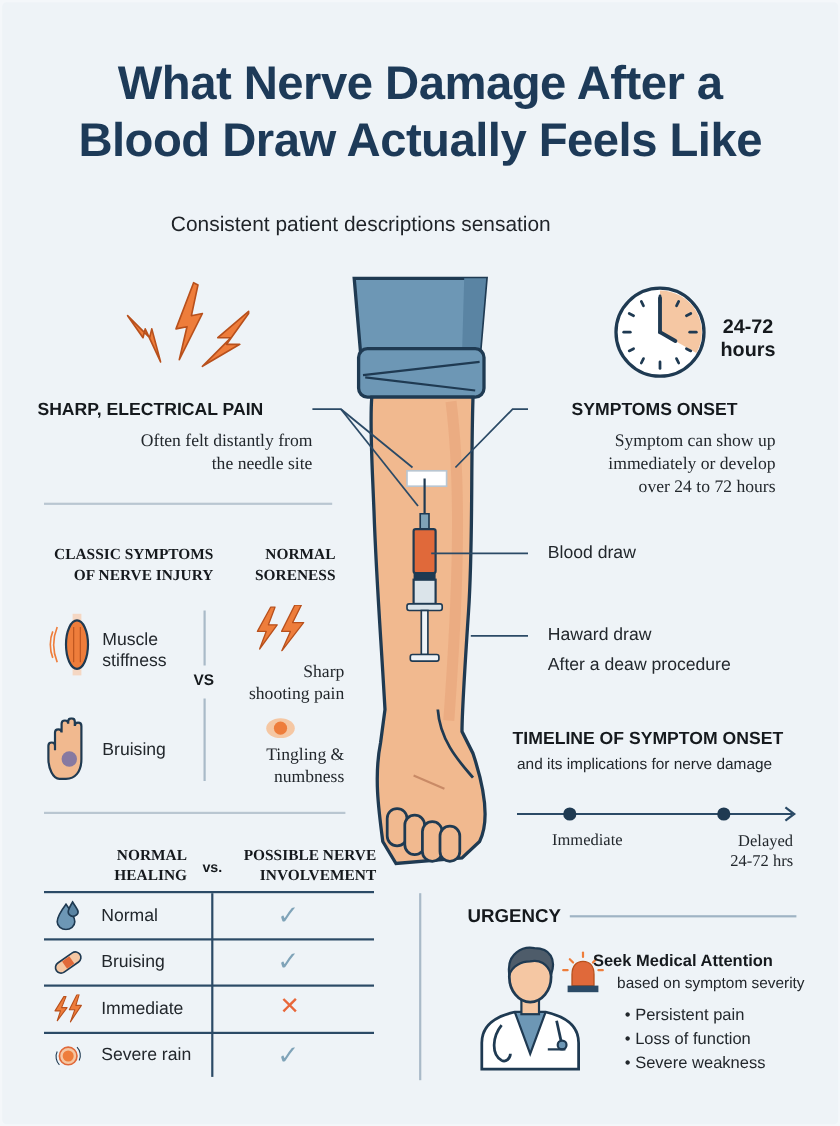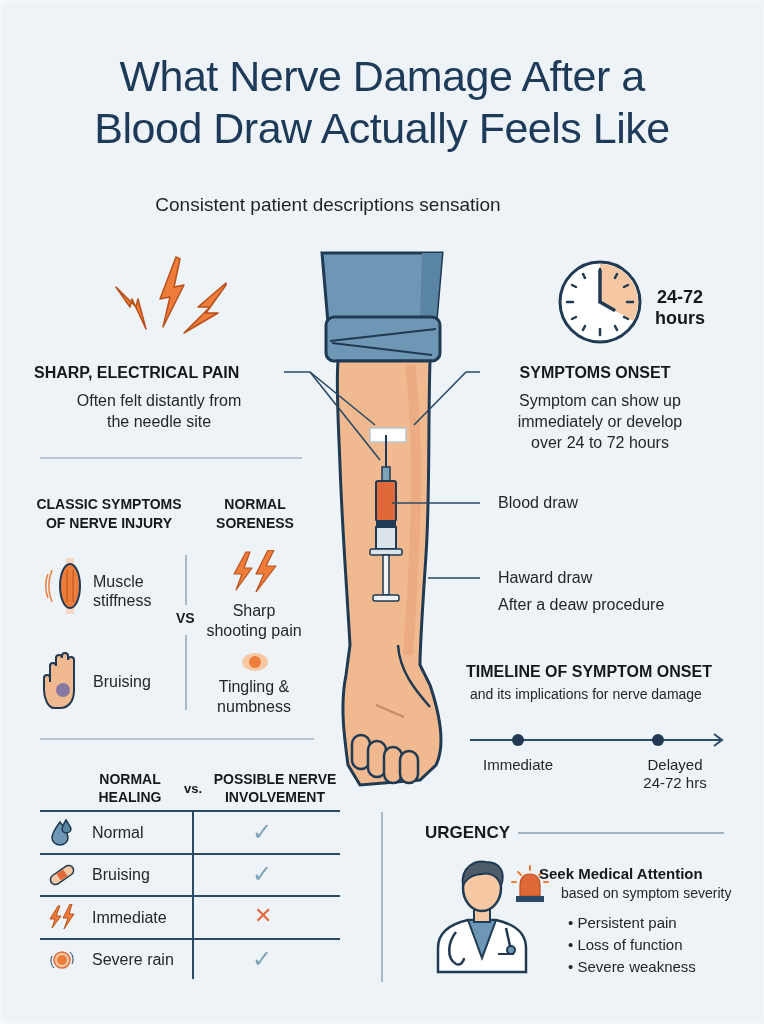--- a/index.html
+++ b/index.html
@@ -10,29 +10,29 @@
     color: #1f2328;
     position: relative;
   }
   .page {
     position: absolute; left: 2px; top: 2px; width: 760px; height: 1020px;
     background: #eef3f7; border-radius: 4px;
   }
   .abs { position: absolute; }
   .title {
     left: 0; width: 764px; top: 50px; text-align: center;
-    font-size: 43px; font-weight: normal; color: #1d3a58; line-height: 52px;
+    font-size: 43px; font-weight: bold; color: #1d3a58; line-height: 52px;
     letter-spacing: -0.5px;
   }
   .subtitle {
     left: 0; width: 656px; top: 194px; text-align: center;
     font-size: 19px; color: #1f2328;
   }
   .h-bold { font-weight: bold; color: #15191d; }
-  .center { text-align: center; }
+  .center { text-align: right; font-family: Liberation Serif, serif; }
   .rule { background: #b9c6d1; height: 2px; }
   .vrule { background: #b9c6d1; width: 2px; }
   .cell-text { font-size: 16px; color: #22272c; }
   .tbl-line { background: #2b4a66; height: 2px; }
   .tbl-vline { background: #2b4a66; width: 2px; }
 </style>
 </head>
 <body>
 
 <div class="page"></div>

